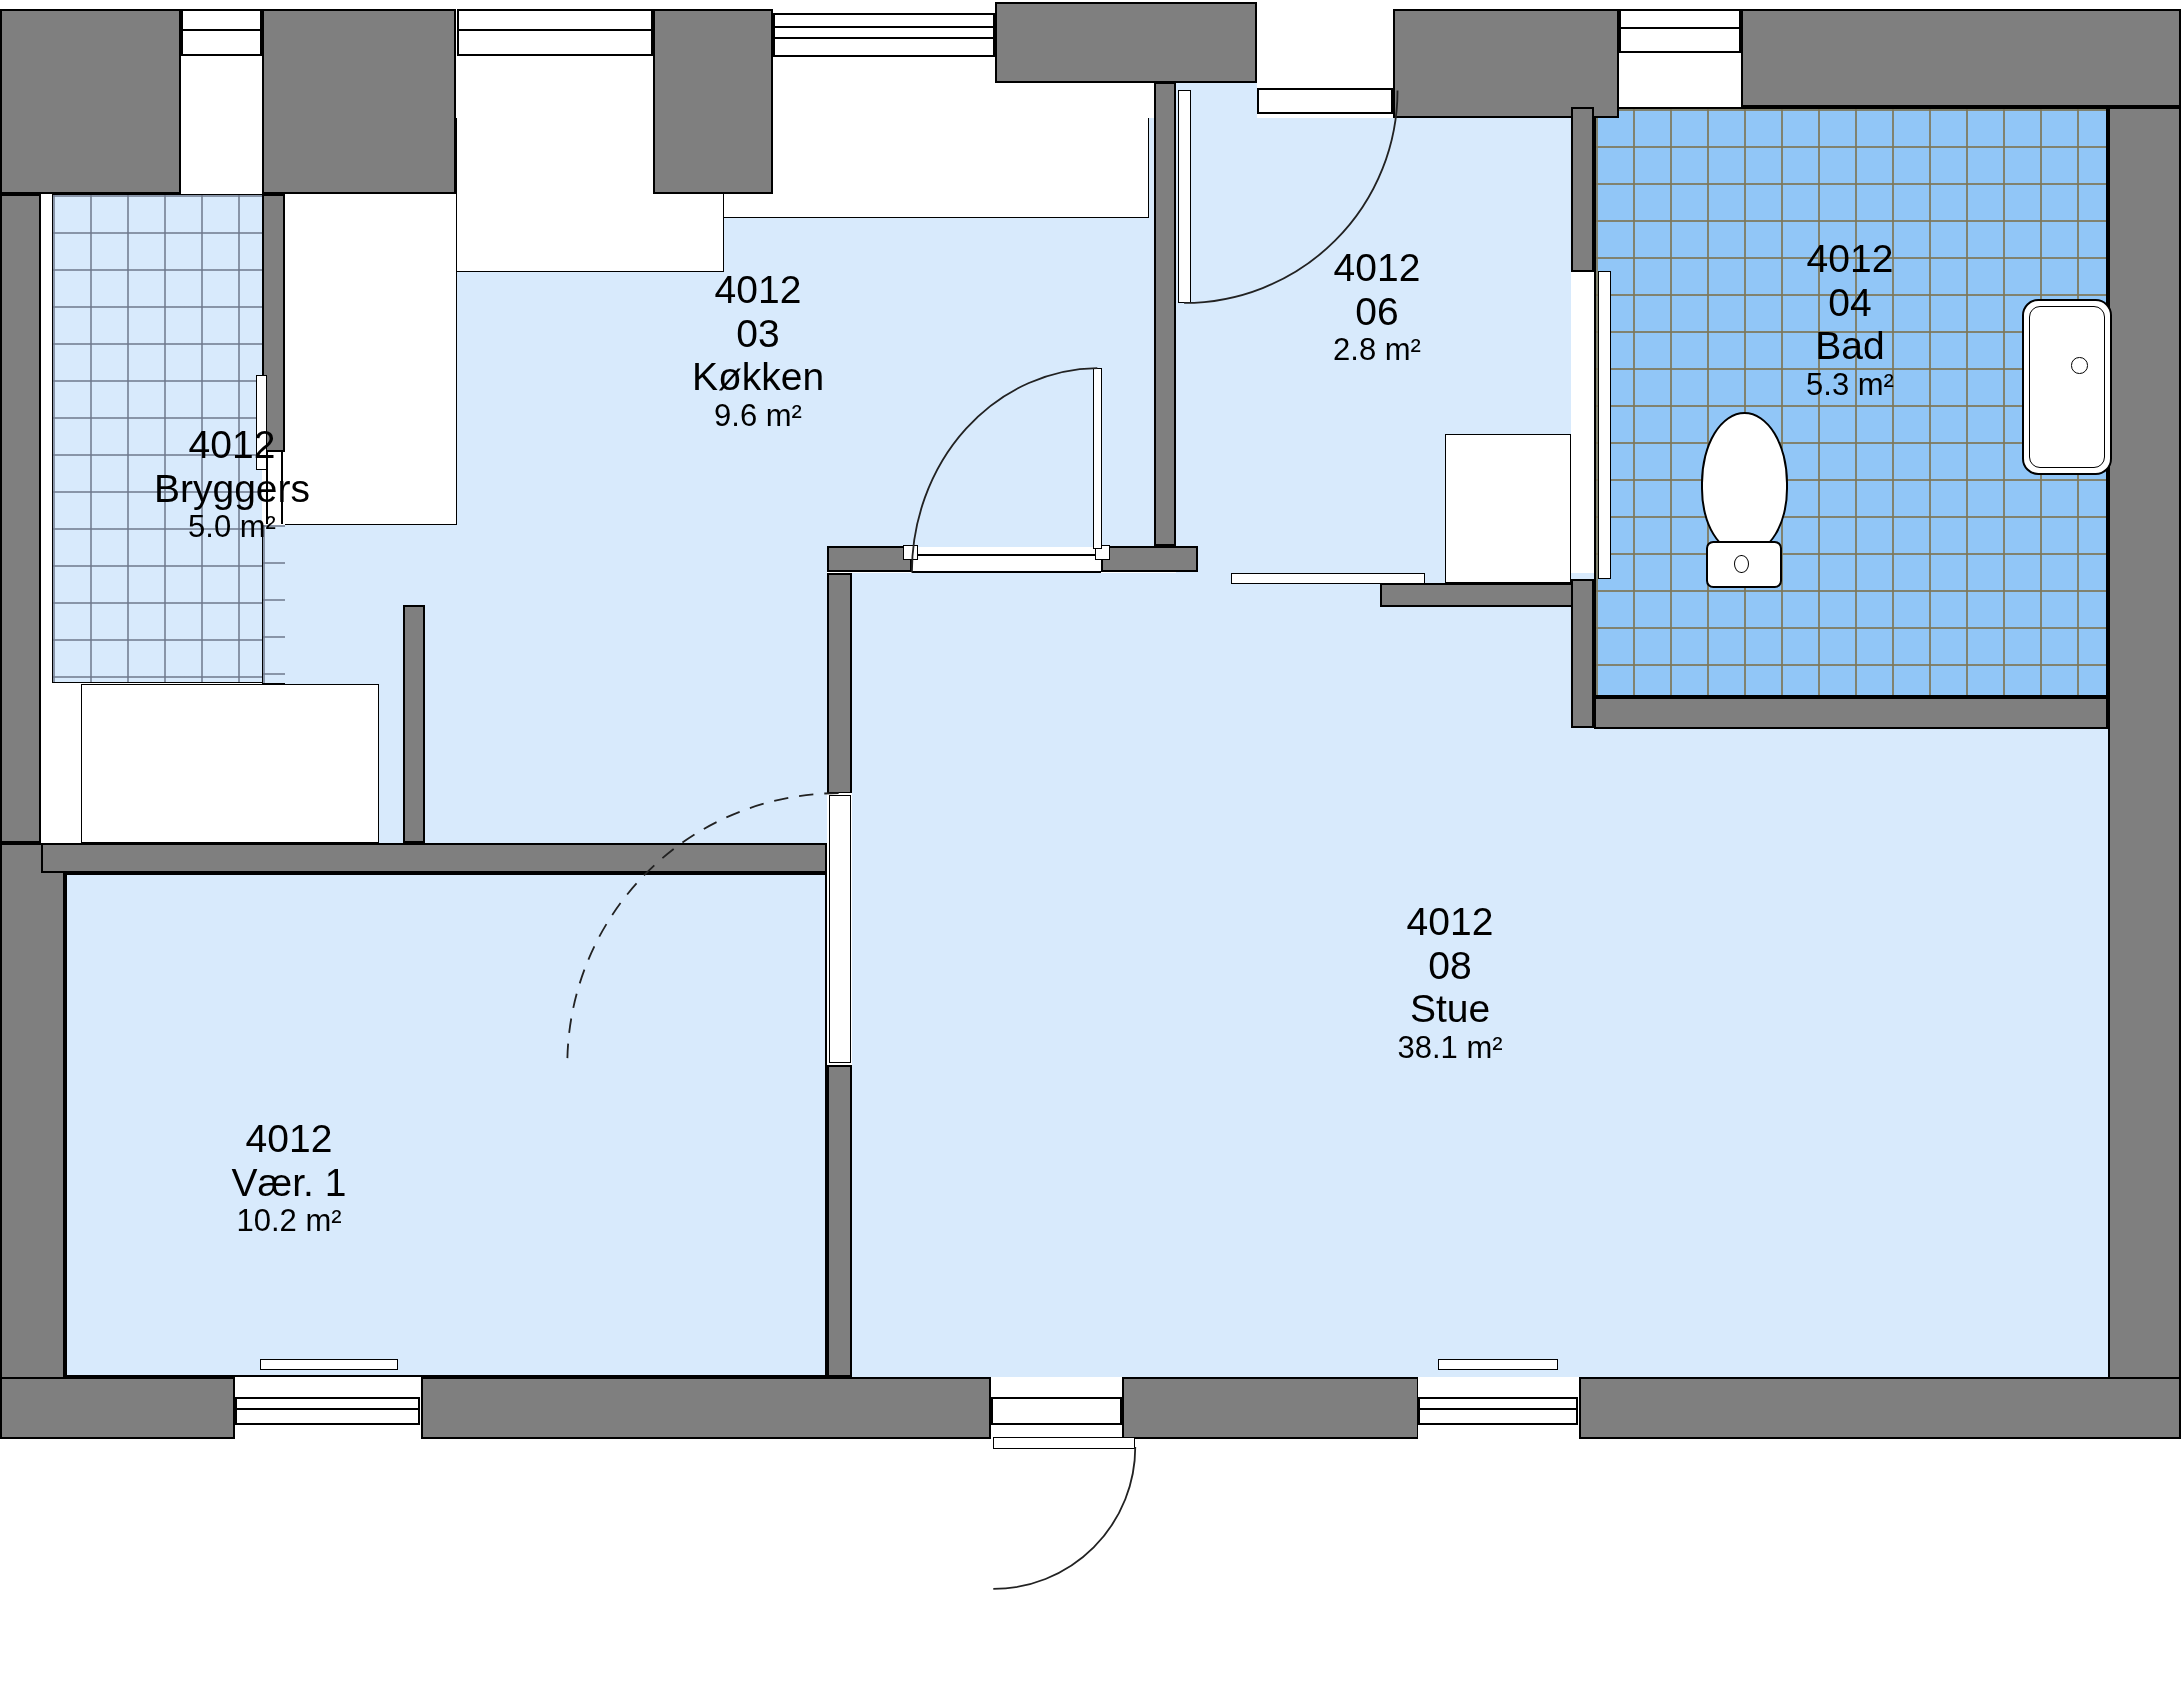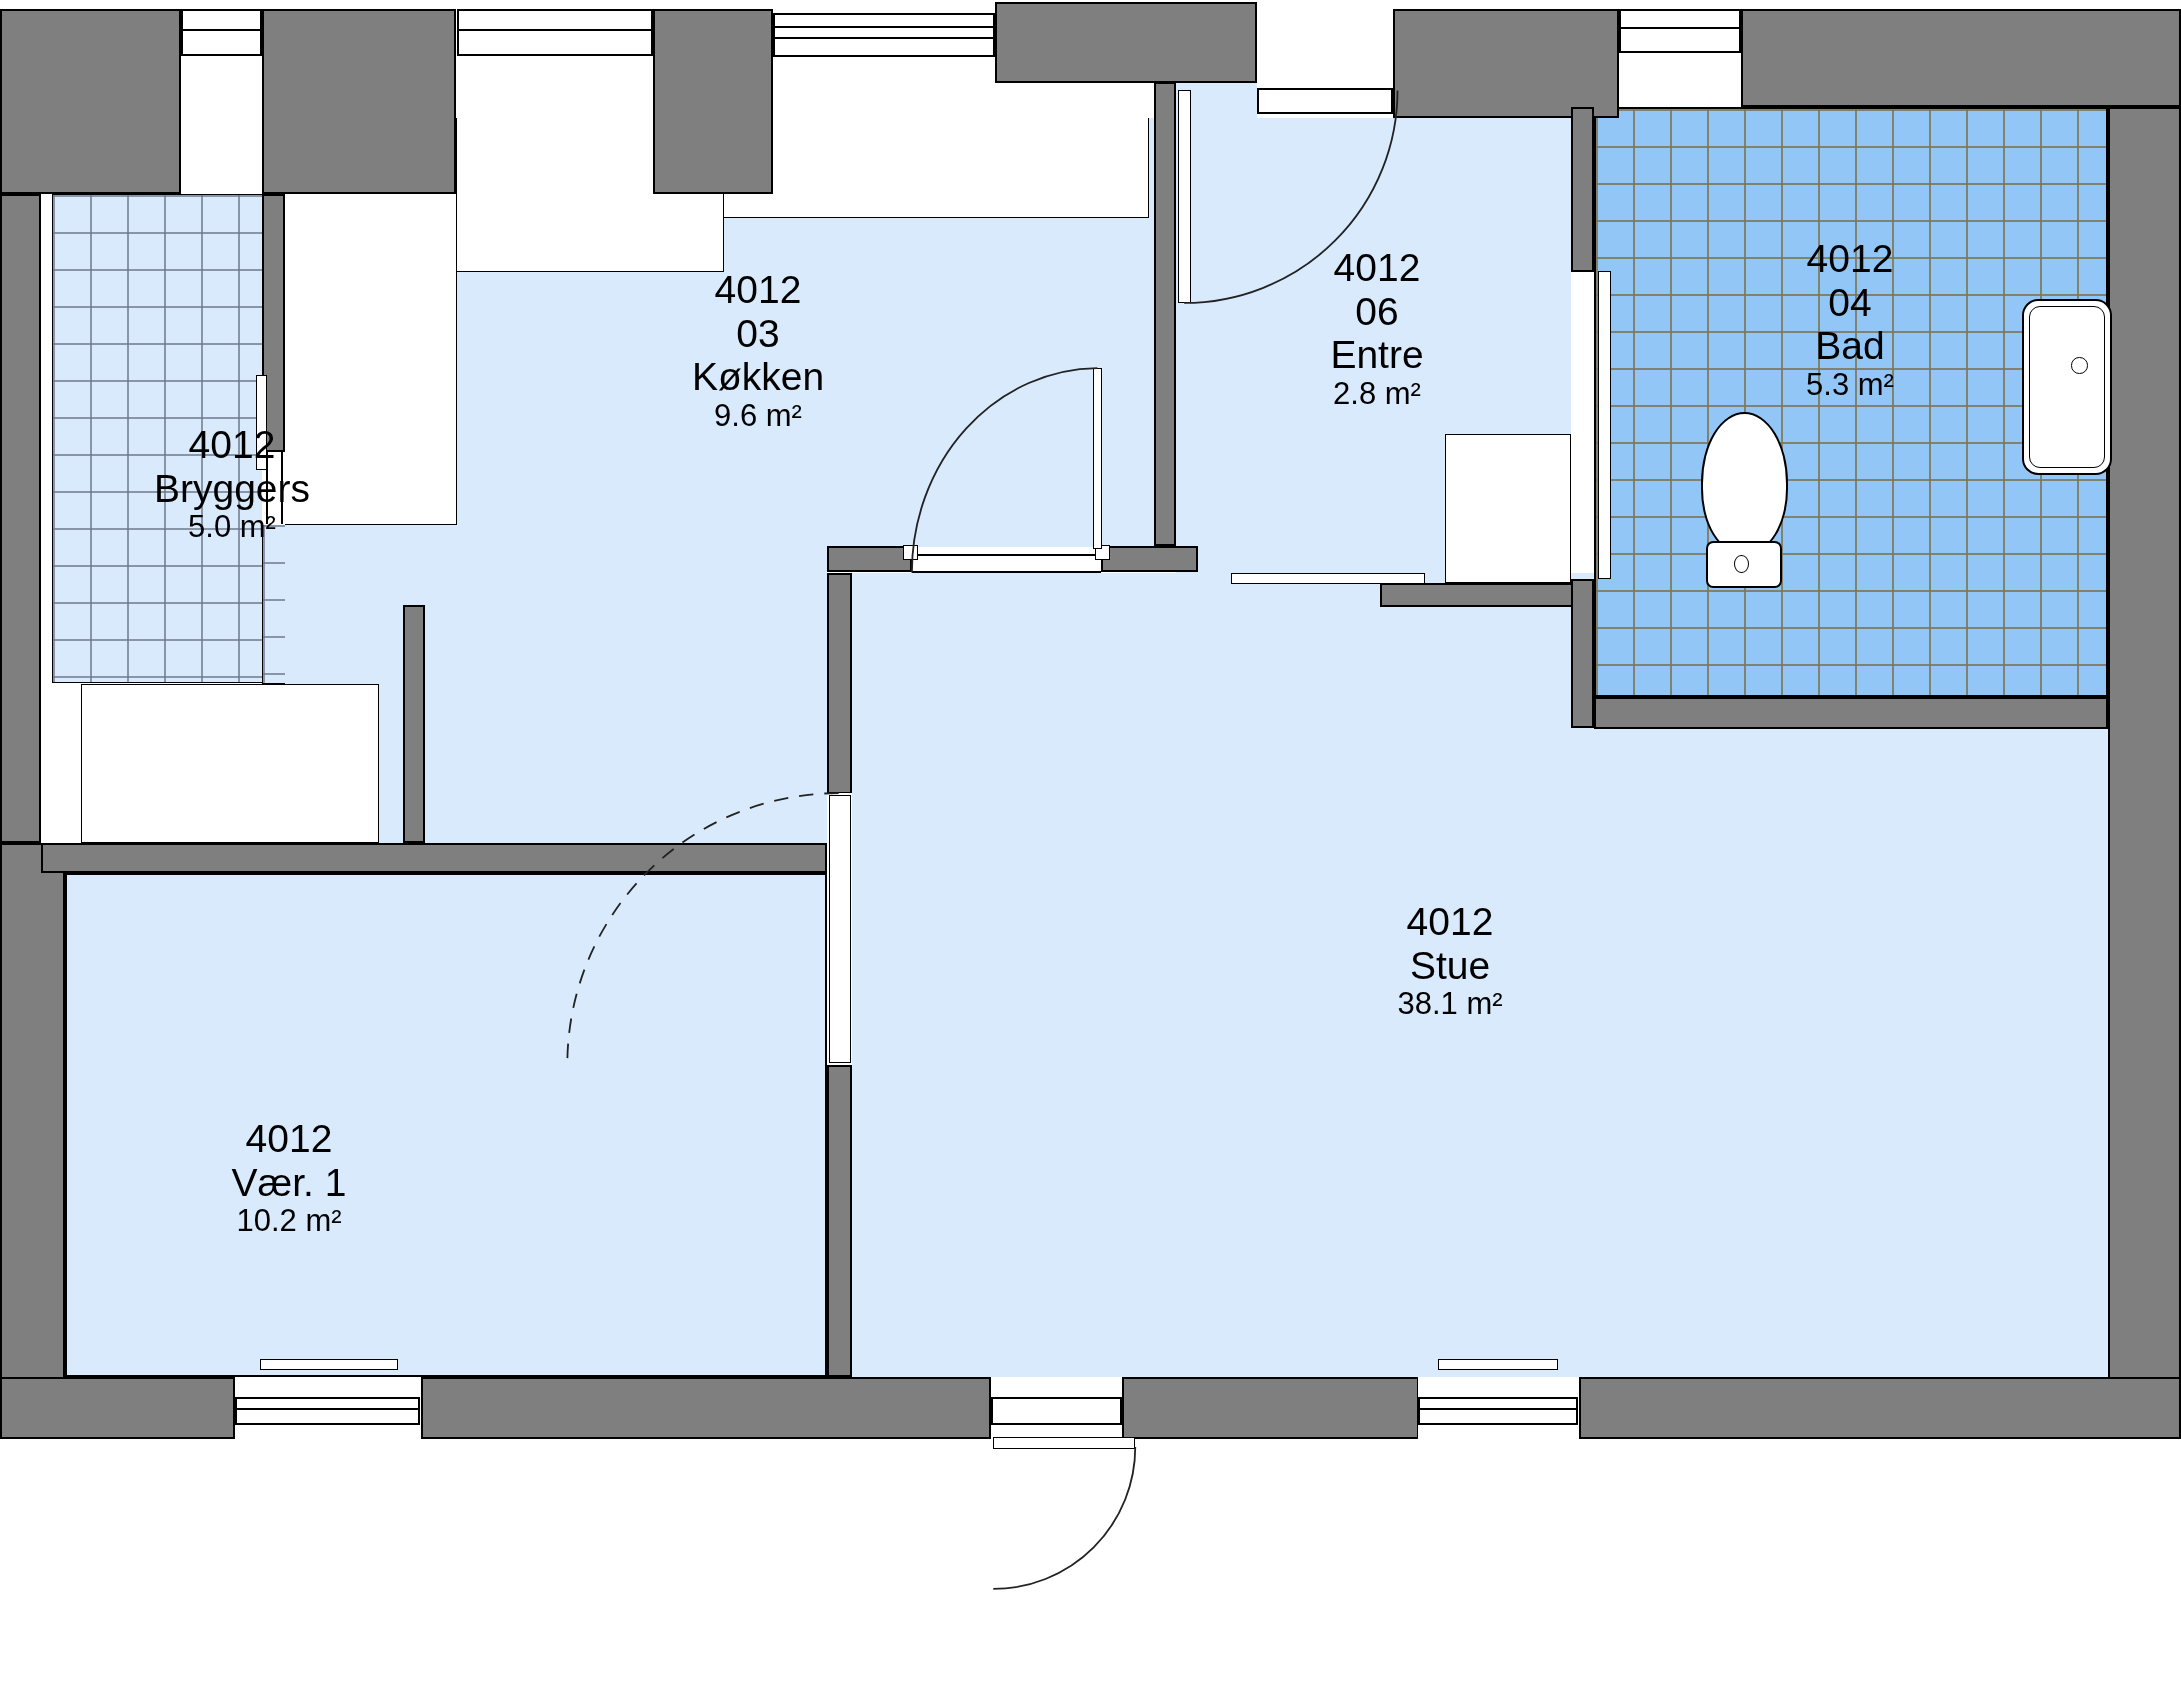--- a/index.html
+++ b/index.html
@@ -163,31 +163,31 @@
   </div>
   <div class="room-label" style="left:559px;top:268px;">
     <div>4012</div>
     <div>03</div>
     <div>Køkken</div>
     <div class="area">9.6 m²</div>
   </div>
   <div class="room-label" style="left:1178px;top:246px;">
     <div>4012</div>
     <div>06</div>
-    <div>Entre</div>
     <div class="area">2.8 m²</div>
   </div>
   <div class="room-label" style="left:1651px;top:237px;">
     <div>4012</div>
     <div>04</div>
     <div>Bad</div>
     <div class="area">5.3 m²</div>
   </div>
   <div class="room-label" style="left:1251px;top:900px;">
     <div>4012</div>
+    <div>08</div>
     <div>Stue</div>
     <div class="area">38.1 m²</div>
   </div>
   <div class="room-label" style="left:90px;top:1117px;">
     <div>4012</div>
     <div>Vær. 1</div>
     <div class="area">10.2 m²</div>
   </div>
 
 </div>

